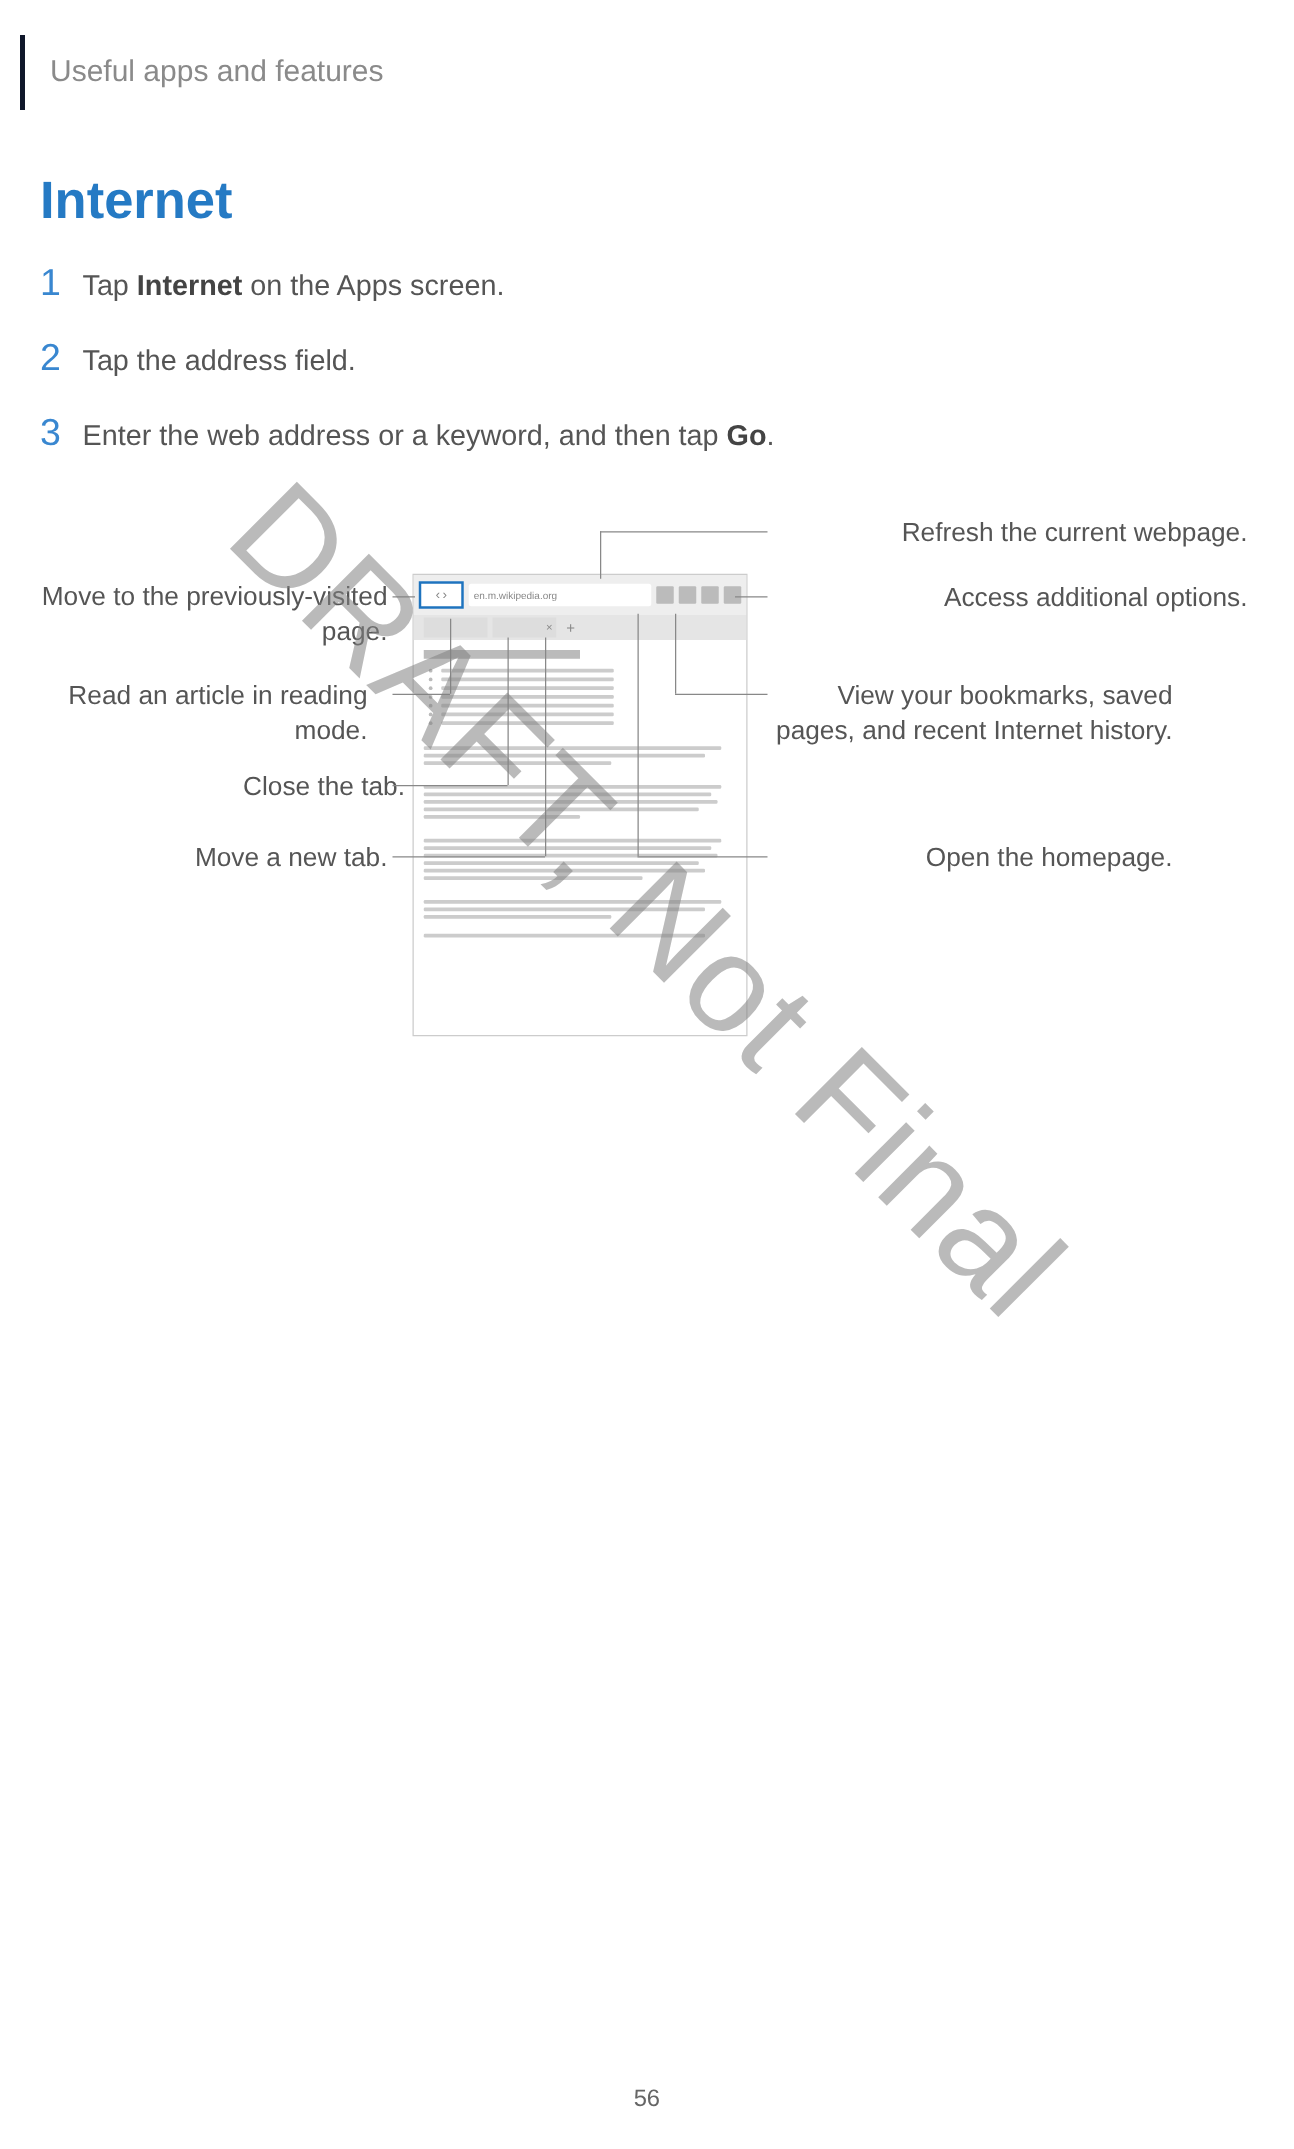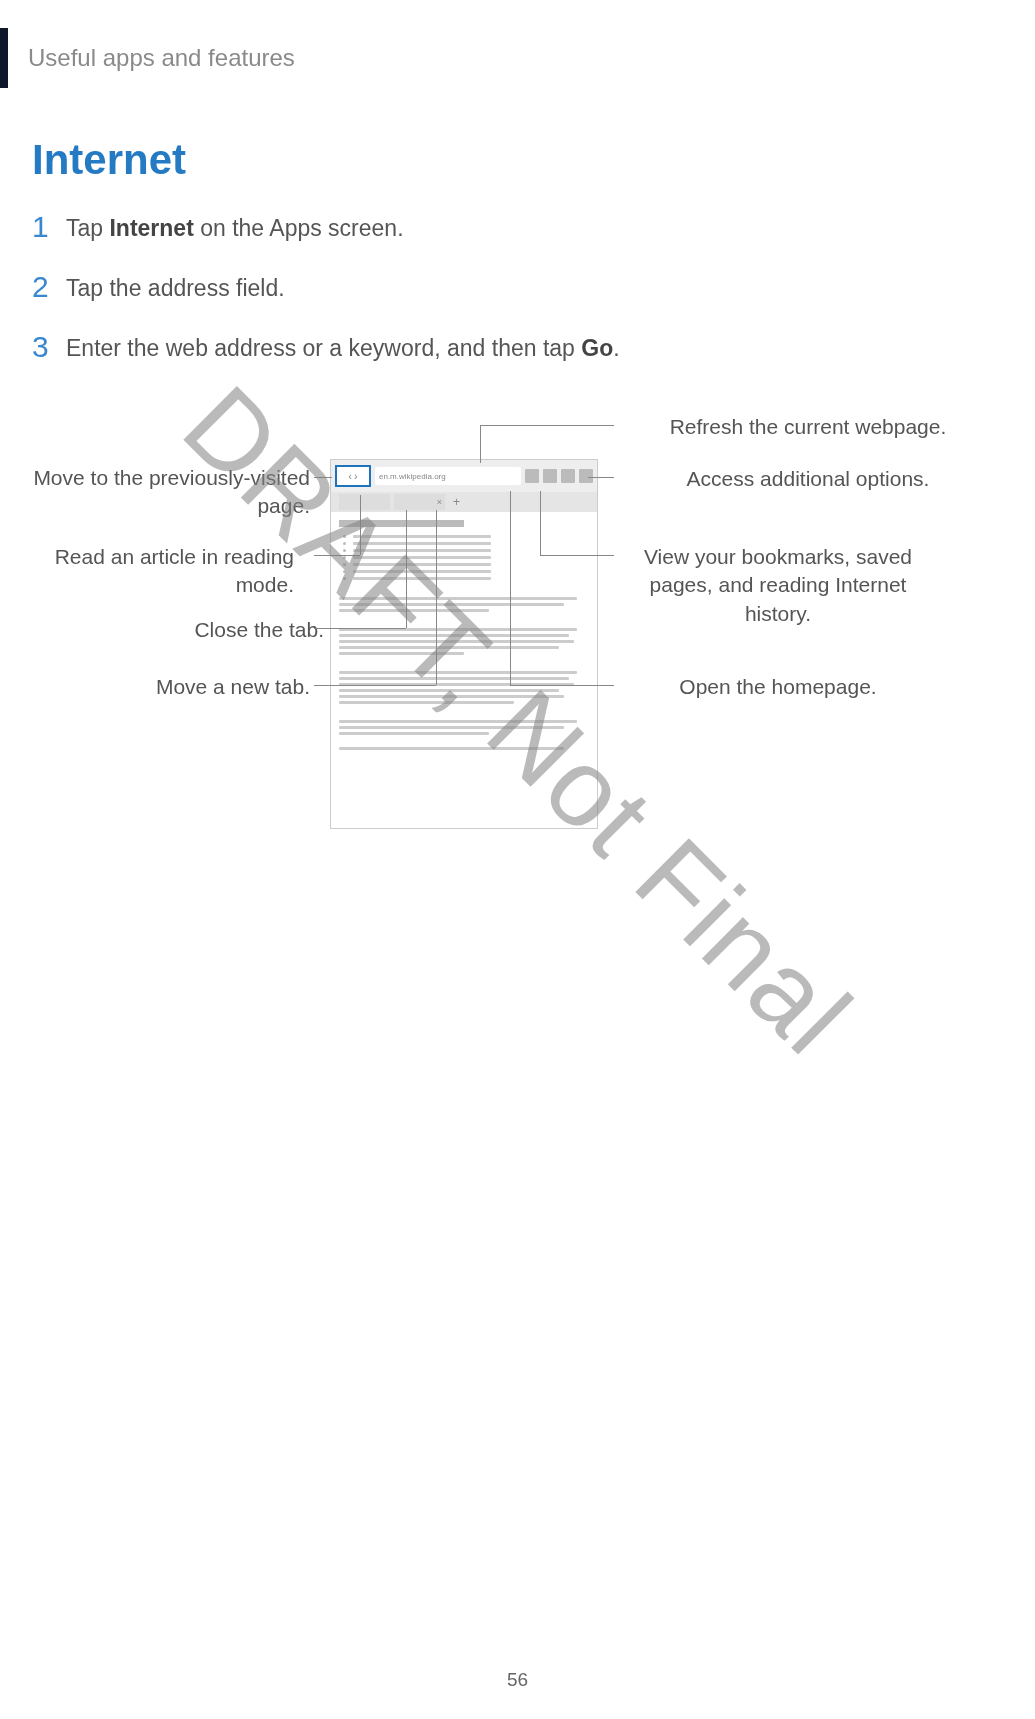--- a/index.html
+++ b/index.html
@@ -13,24 +13,25 @@
     position: relative;
   }
   .page {
     padding: 28px 0 0 0;
     position: relative;
     height: 100%;
     box-sizing: border-box;
   }
   .header-bar {
     height: 60px;
-    border-left: 8px solid #0f172a;
+    border-left: 4px solid #0f172a;
     padding-left: 20px;
     display: flex;
     align-items: center;
+    margin-left: 16px;
   }
   .header-text {
     font-size: 24px;
     color: #8a8a8a;
     font-weight: 400;
   }
   .title {
     font-size: 42px;
     color: #257ac4;
     font-weight: 600;
@@ -74,21 +75,21 @@
     width: 1035px;
     height: 520px;
   }
   .callout {
     position: absolute;
     font-size: 21px;
     color: #555;
     line-height: 1.35;
   }
   .callout.left { text-align: right; }
-  .callout.right { text-align: center; }
+  .callout.right { text-align: right; }
 
   .phone {
     position: absolute;
     left: 330px;
     top: 64px;
     width: 268px;
     height: 370px;
     border: 1px solid #ccc;
     background: #fff;
     box-sizing: border-box;
@@ -243,21 +244,21 @@
 
   <div class="figure-area">
 
     <div class="callout left" style="left:20px; top:69px; width:290px;">Move to the previously-visited page.</div>
     <div class="callout left" style="left:44px; top:148px; width:250px;">Read an article in reading mode.</div>
     <div class="callout left" style="left:164px; top:221px; width:160px;">Close the tab.</div>
     <div class="callout left" style="left:120px; top:278px; width:190px;">Move a new tab.</div>
 
     <div class="callout right" style="left:618px; top:18px; width:380px;">Refresh the current webpage.</div>
     <div class="callout right" style="left:618px; top:70px; width:380px;">Access additional options.</div>
-    <div class="callout right" style="left:618px; top:148px; width:320px;">View your bookmarks, saved pages, and reading Internet history.</div>
+    <div class="callout right" style="left:618px; top:148px; width:320px;">View your bookmarks, saved pages, and recent Internet history.</div>
     <div class="callout right" style="left:618px; top:278px; width:320px;">Open the homepage.</div>
 
     <div class="phone">
       <div class="topbar">
         <div class="navbox">
           <span>‹</span>
           <span>›</span>
         </div>
         <div class="url">
           <span>en.m.wikipedia.org</span>

